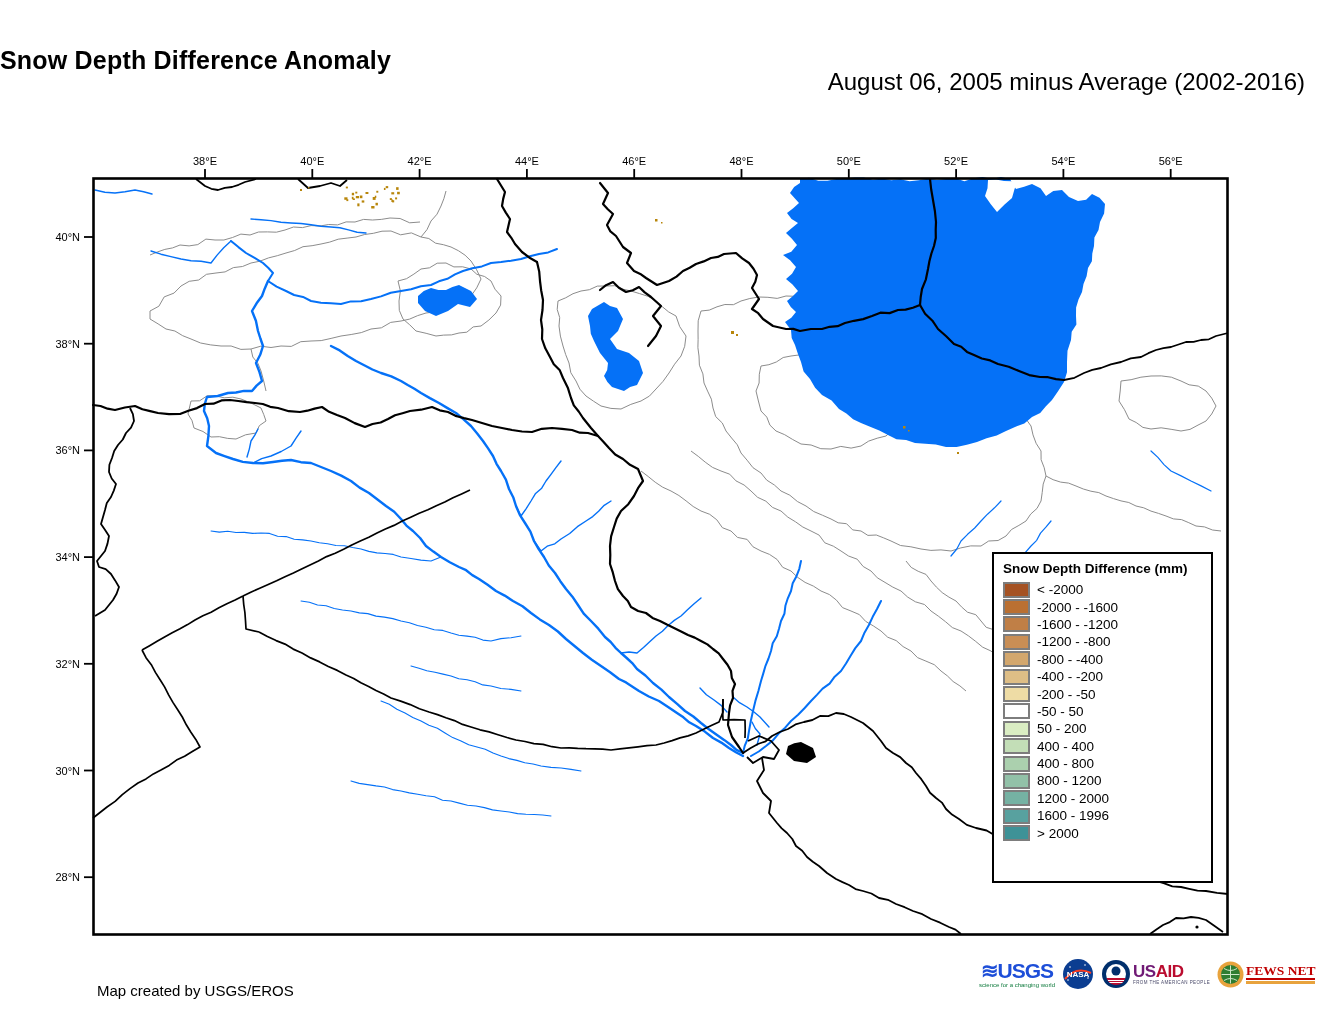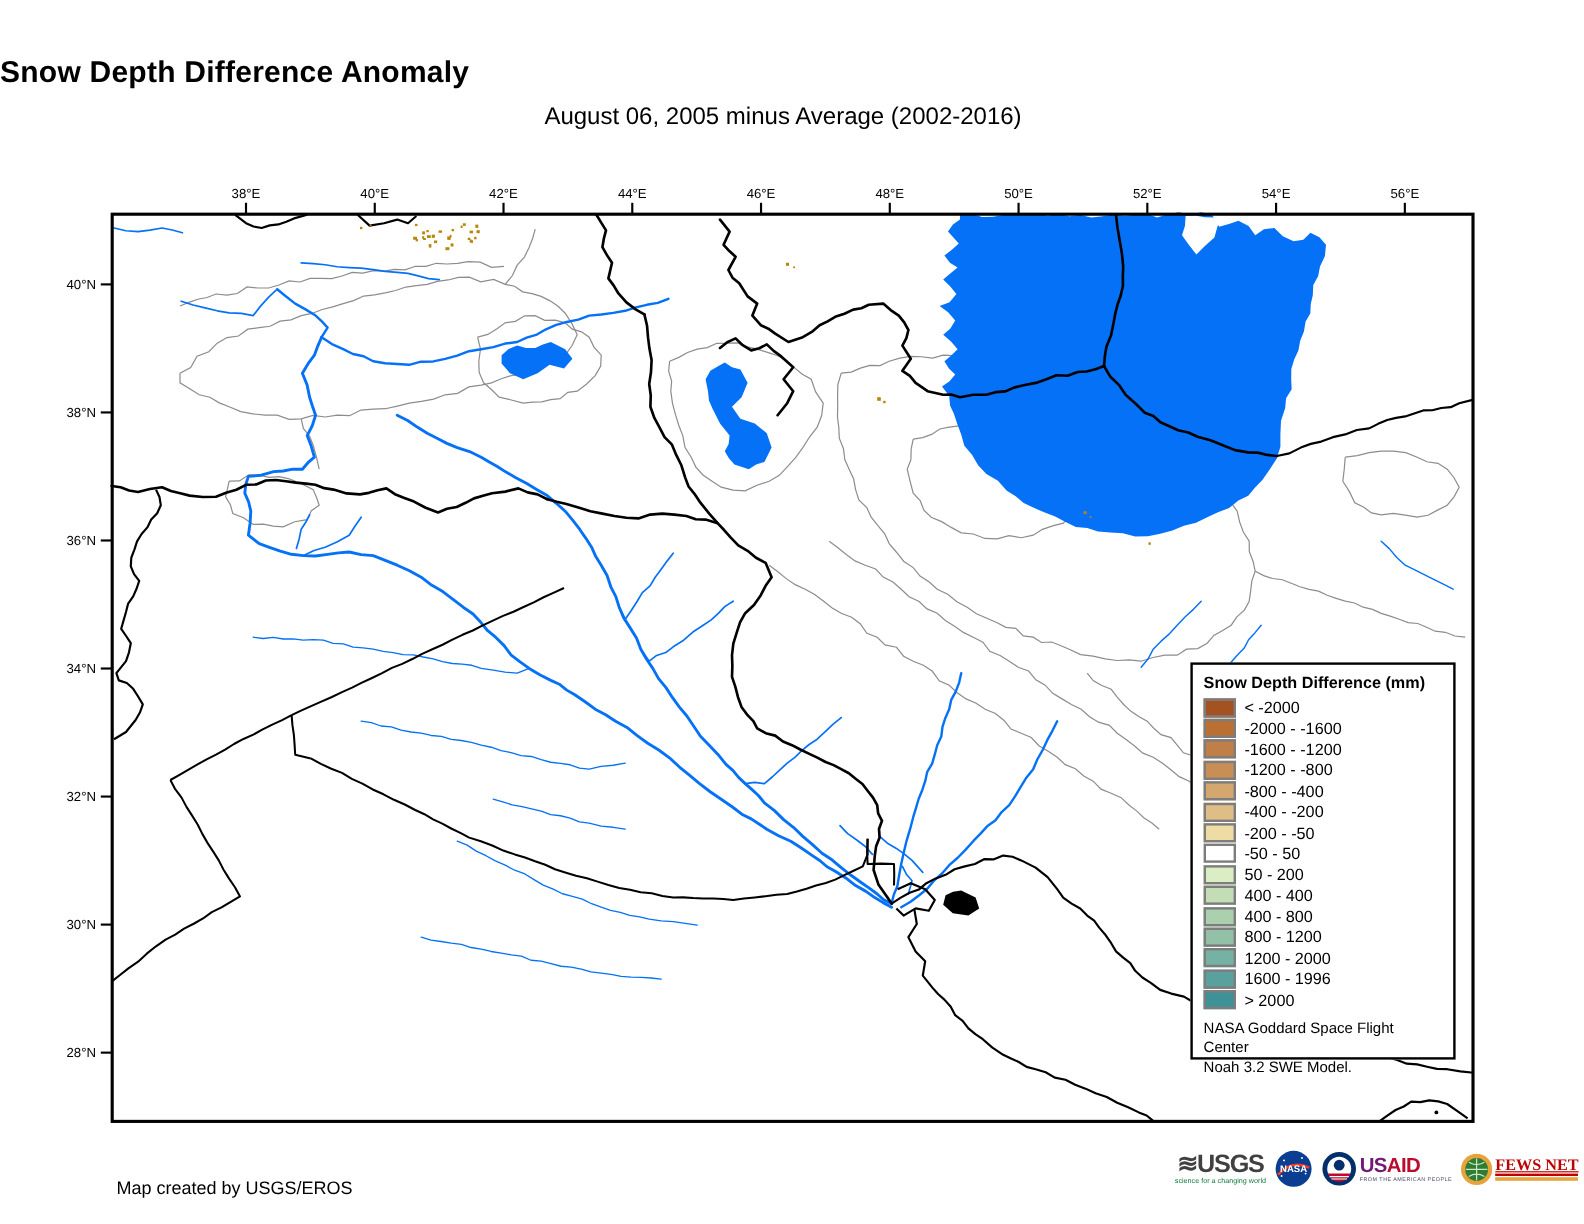--- a/index.html
+++ b/index.html
@@ -1,20 +1,20 @@
 <!DOCTYPE html>
 <html><head>
 <meta charset="utf-8">
 <style>
   html,body{margin:0;padding:0;background:#fff;}
   .page{position:relative;width:1320px;height:1020px;background:#fff;overflow:hidden;
         font-family:"Liberation Sans", sans-serif;color:#000;}
   .map-title{position:absolute;left:0;top:46px;width:1305px;text-align:left;
              font-size:25px;font-weight:bold;letter-spacing:.2px;}
-  .map-subtitle{position:absolute;left:0;top:86px;width:1305px;text-align:center;font-size:20px;}
+  .map-subtitle{position:absolute;left:0;top:68px;width:1305px;text-align:right;font-size:24px;}
   #map-svg{position:absolute;left:0;top:0;}
   .basin{stroke:var(--basin);stroke-width:1;fill:none;}
   .border{stroke:#000;stroke-width:2.2;fill:none;stroke-linejoin:round;stroke-linecap:round;}
   .border-thin{stroke:#000;stroke-width:1.7;fill:none;stroke-linejoin:round;}
   .coast{stroke:#000;stroke-width:1.8;fill:none;stroke-linejoin:round;}
   .river{stroke:var(--water);fill:none;stroke-linecap:round;stroke-linejoin:round;}
   .water-fill{fill:var(--water);stroke:none;}
   .land-fill{fill:#fff;stroke:none;}
   .dark-fill{fill:#000;stroke:none;}
   .speckle{fill:var(--speckle);stroke:none;}
@@ -25,29 +25,29 @@
           border:2px solid #000;box-sizing:border-box;padding:7px 9px 4px 9px;}
   .legend-title{font-size:13.5px;font-weight:bold;margin-bottom:5px;}
   .legend-row{display:flex;align-items:center;height:17.4px;}
   .legend-sw{width:23px;height:12px;border:2px solid #7d7d7d;flex:none;}
   .legend-lb{font-size:13.5px;margin-left:7px;white-space:nowrap;}
   .legend-note{font-size:12.5px;line-height:1.28;margin-top:7px;}
   .attribution{position:absolute;left:97px;top:982px;font-size:15px;}
   .logos{position:absolute;left:979px;top:953px;width:252px;height:42px;
          display:flex;align-items:center;gap:7px;}
   .logo-usgs{display:flex;flex-direction:column;line-height:1;}
-  .usgs-word{color:#404040;font-weight:bold;font-size:21px;letter-spacing:-1px;white-space:nowrap;}
+  .usgs-word{color:#1d4ed8;font-weight:bold;font-size:21px;letter-spacing:-1px;white-space:nowrap;}
   .usgs-tag{color:#0E7A3C;font-size:6px;margin-top:1px;white-space:nowrap;}
   .usaid-txt{display:flex;flex-direction:column;line-height:1;margin-left:2px;}
   .usaid-word{font-weight:bold;font-size:17px;letter-spacing:-.5px;white-space:nowrap;}
   .usaid-us{color:#701a75;} .usaid-aid{color:#BA0C2F;}
   .usaid-tag{font-size:4.5px;color:#4a4a6a;margin-top:1px;letter-spacing:.4px;white-space:nowrap;}
   .fews-txt{display:flex;flex-direction:column;line-height:1;margin-left:2px;}
   .fews-word{font-family:"Liberation Serif",serif;font-weight:bold;font-size:13.5px;color:#C00000;
-             border-bottom:2px solid #C00000;padding-bottom:1px;white-space:nowrap;text-decoration:underline;}
+             border-bottom:2px solid #C00000;padding-bottom:1px;white-space:nowrap;}
   .fews-bar{height:3px;background:#E8A33D;margin-top:1px;}
   .logo-item{display:flex;align-items:center;}
 </style>
 </head>
 <body>
 
 <div class="page" style="--water: #0571F7; --basin: #8C8C8C; --speckle: #B8860B;">
 
   <div class="map-title">Snow Depth Difference Anomaly</div>
   <div class="map-subtitle">August 06, 2005 minus Average (2002-2016)</div>
@@ -264,24 +264,20 @@
         </div>
         <div class="legend-row">
           <span class="legend-sw" style="background: rgb(88, 161, 159);"></span>
           <span class="legend-lb">1600 - 1996</span>
         </div>
         <div class="legend-row">
           <span class="legend-sw" style="background: rgb(62, 146, 151);"></span>
           <span class="legend-lb">&gt; 2000</span>
         </div>
       </div>
-    <div class="legend-note">
-      <div>NASA Goddard Space Flight Center</div>
-      <div>Noah 3.2 SWE Model.</div>
-    </div>
   </div>
 
   <div class="attribution">Map created by USGS/EROS</div>
 
   <div class="logos">
     <div class="logo-item logo-usgs">
       <span class="usgs-word">≋<span>USGS</span></span>
       <span class="usgs-tag">science for a changing world</span>
     </div>
     <div class="logo-item">

